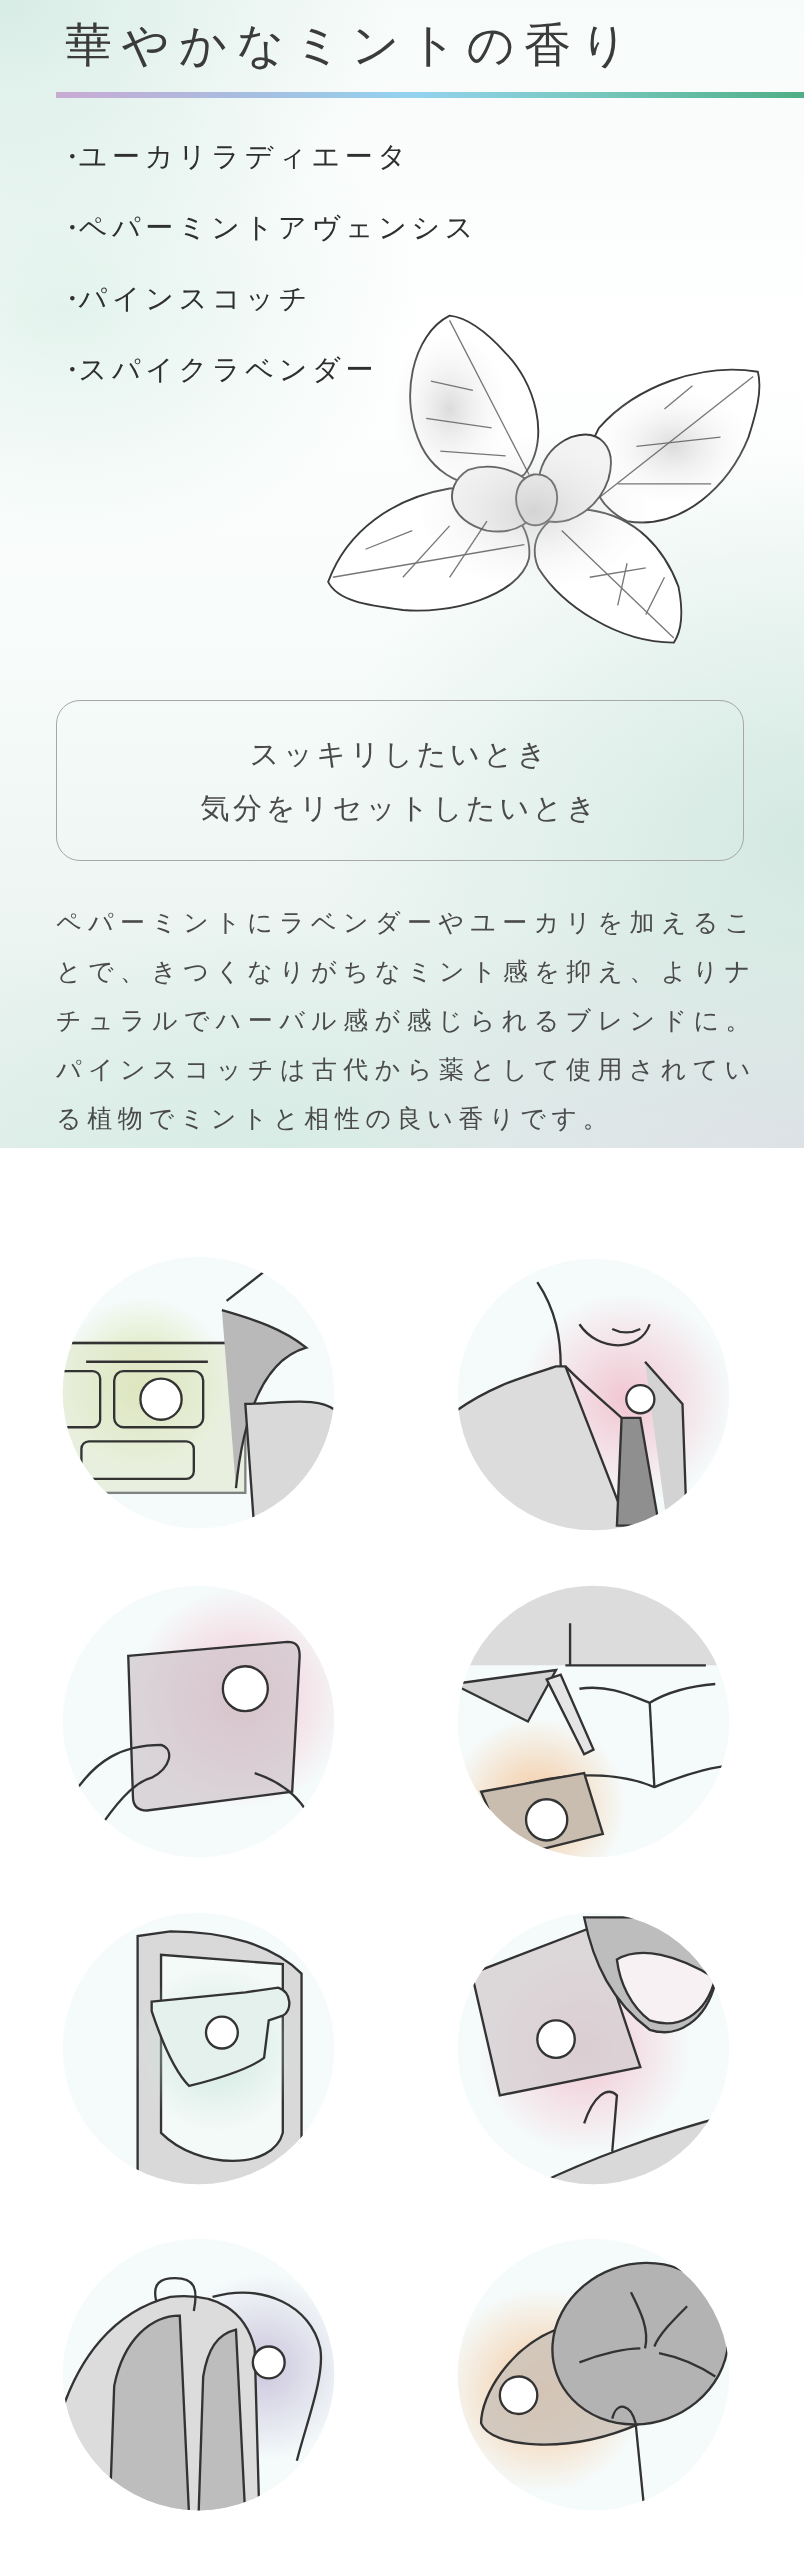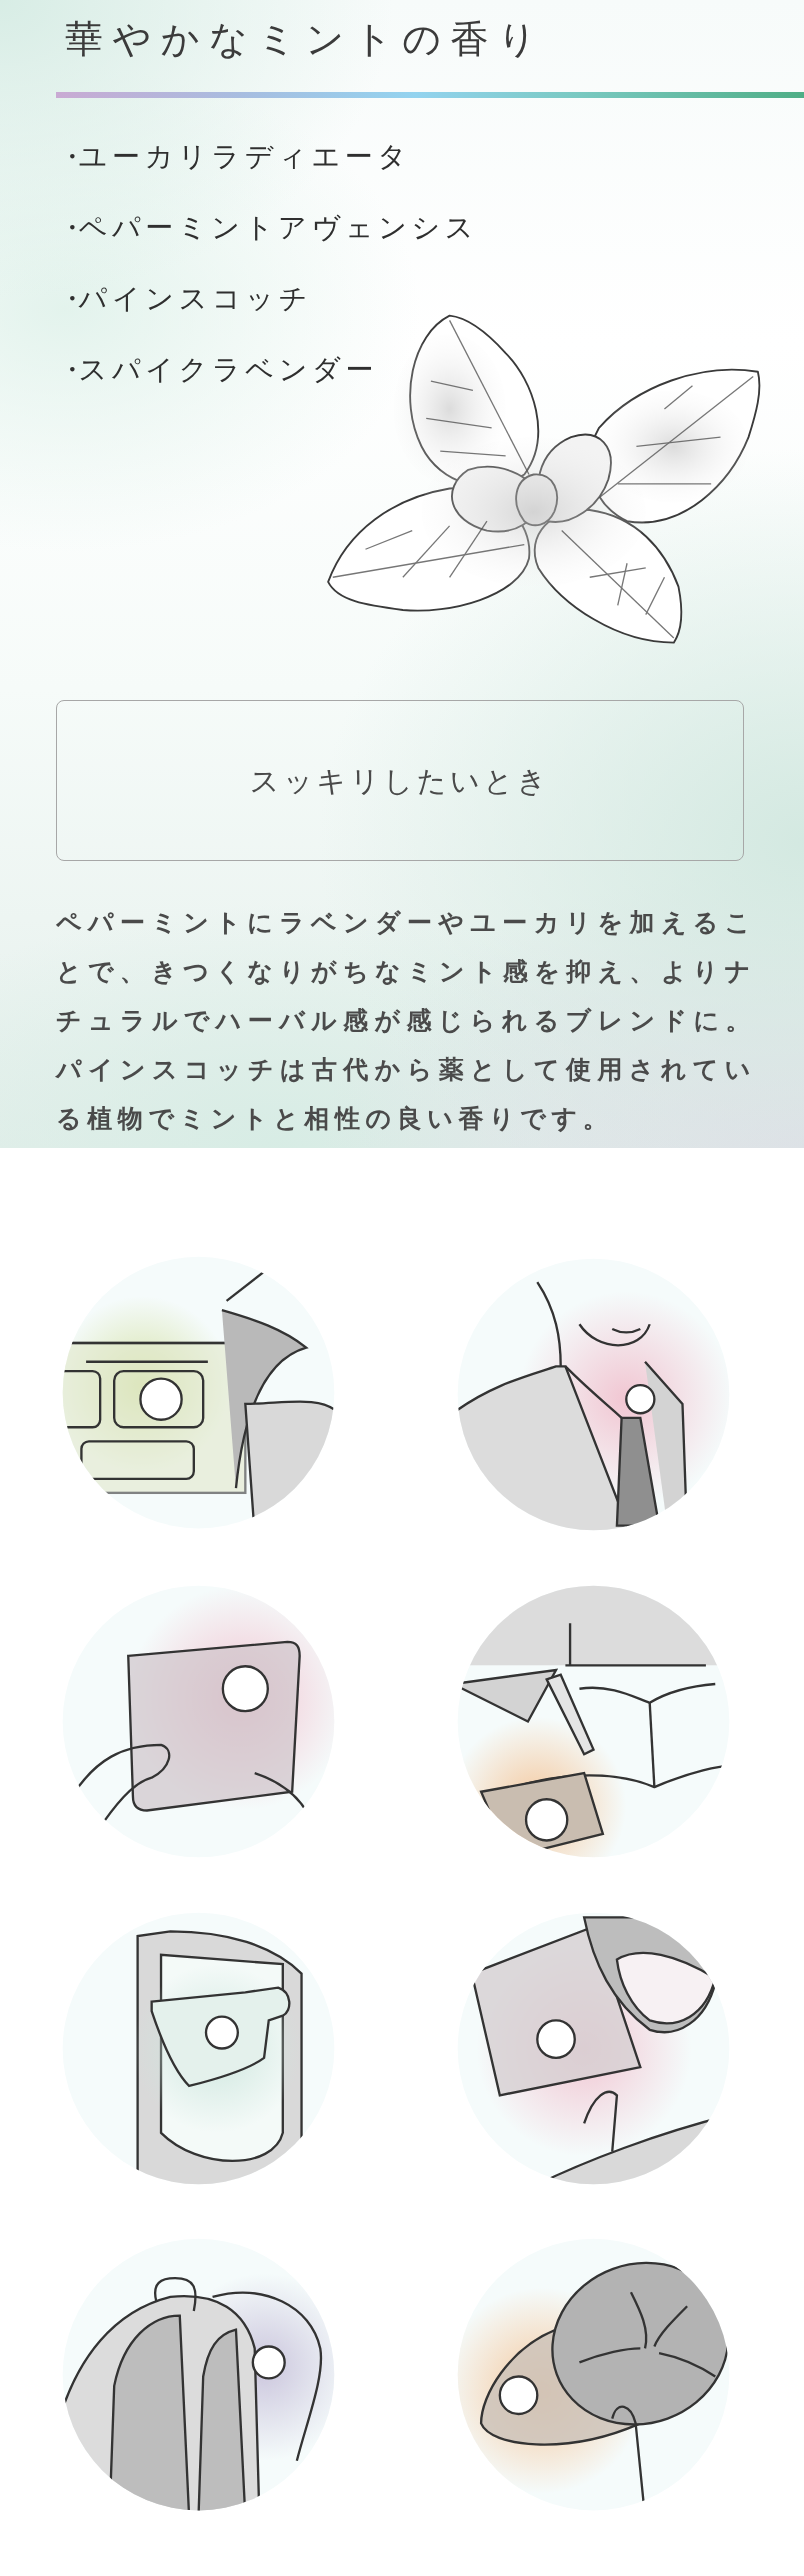--- a/index.html
+++ b/index.html
@@ -19,21 +19,21 @@
       radial-gradient(ellipse 393px 299px at 0px 0px, rgba(214,236,228,0.95), rgba(214,236,228,0) 100%),
       radial-gradient(ellipse 355px 243px at 65px 309px, rgba(220,240,232,0.8), rgba(220,240,232,0) 100%),
       radial-gradient(ellipse 486px 393px at 804px 842px, rgba(210,232,224,0.95), rgba(210,232,224,0) 100%),
       radial-gradient(ellipse 486px 281px at 804px 1148px, rgba(224,224,232,1), rgba(224,224,232,0) 100%),
       radial-gradient(ellipse 468px 243px at 281px 1148px, rgba(214,236,228,0.9), rgba(214,236,228,0) 100%),
       linear-gradient(180deg, #f7fbfa 0%, #ffffff 30%, #f6fbf9 60%, #e4efeb 100%);
   }
   .title {
     position: absolute; left: 65px; top: 17px;
     font-family: "DejaVu Serif", "Liberation Serif", serif;
-    font-size: 38px; font-weight: 300; letter-spacing: 9.4px;
+    font-size: 47px; font-weight: 300; letter-spacing: 9.4px;
     color: #3b3b3b; margin: 0; line-height: 1.2;
   }
   .title-rule {
     position: absolute; left: 56px; top: 92px;
     width: 748px; height: 5.6px;
     background: linear-gradient(90deg, #c9aad3 0%, #a7bde0 25%, #93d3ef 48%, #79c9c1 70%, #4fae86 100%);
   }
   .notes {
     position: absolute; left: 58px; top: 140px;
     margin: 0; padding: 0; list-style: none;
@@ -44,32 +44,32 @@
     height: 71px; line-height: 34px;
   }
   .notes li .dot { display: inline-block; width: 20.6px; text-align: center; }
   .mint {
     position: absolute; left: 309px; top: 297px;
     width: 468px; height: 355px;
   }
   .scene-box {
     position: absolute; left: 56px; top: 700px;
     width: 688px; height: 161px;
-    border: 1.9px solid #a7a7a7; border-radius: 8px;
+    border: 1.9px solid #a7a7a7; border-radius: 24px;
     box-sizing: border-box;
     display: flex; flex-direction: column; align-items: center; justify-content: center;
   }
   .scene-box div {
     font-size: 29px; letter-spacing: 3.7px; color: #4a4a4a;
     line-height: 54px; font-weight: 300;
   }
   .desc {
     position: absolute; left: 56px; top: 898px; width: 700px;
     font-size: 25px; line-height: 49px; letter-spacing: 5.6px; color: #4a4a4a;
-    margin: 0; text-align: justify; font-weight: 700;
+    margin: 0; text-align: justify; font-weight: 400;
   }
   .scenes {
     position: absolute; left: 0; top: 1235px; width: 804px;
   }
   .scene {
     position: absolute; width: 281px; height: 281px;
   }
   .scene svg { width: 281px; height: 281px; display: block; }
 </style>
 </head>
@@ -129,20 +129,21 @@
         <path d="M390 365 L 270 250"></path>
         <path d="M330 330 L 340 285"></path>
           <path d="M300 300 L 360 290"></path>
           <path d="M360 340 L 380 300"></path>
       </g>
     </svg>
   </div>
 
   <div class="scene-box">
     <div>スッキリしたいとき</div>
+    <div>気分をリセットしたいとき</div>
   </div>
 
   <p class="desc">ペパーミントにラベンダーやユーカリを加えることで、きつくなりがちなミント感を抑え、よりナチュラルでハーバル感が感じられるブレンドに。パインスコッチは古代から薬として使用されている植物でミントと相性の良い香りです。</p>
 </section>
 
 <section class="scenes">
 
   <div class="scene" style="left:58px; top:18.7px;">
     <svg viewBox="0 0 300 300">
       <defs>

